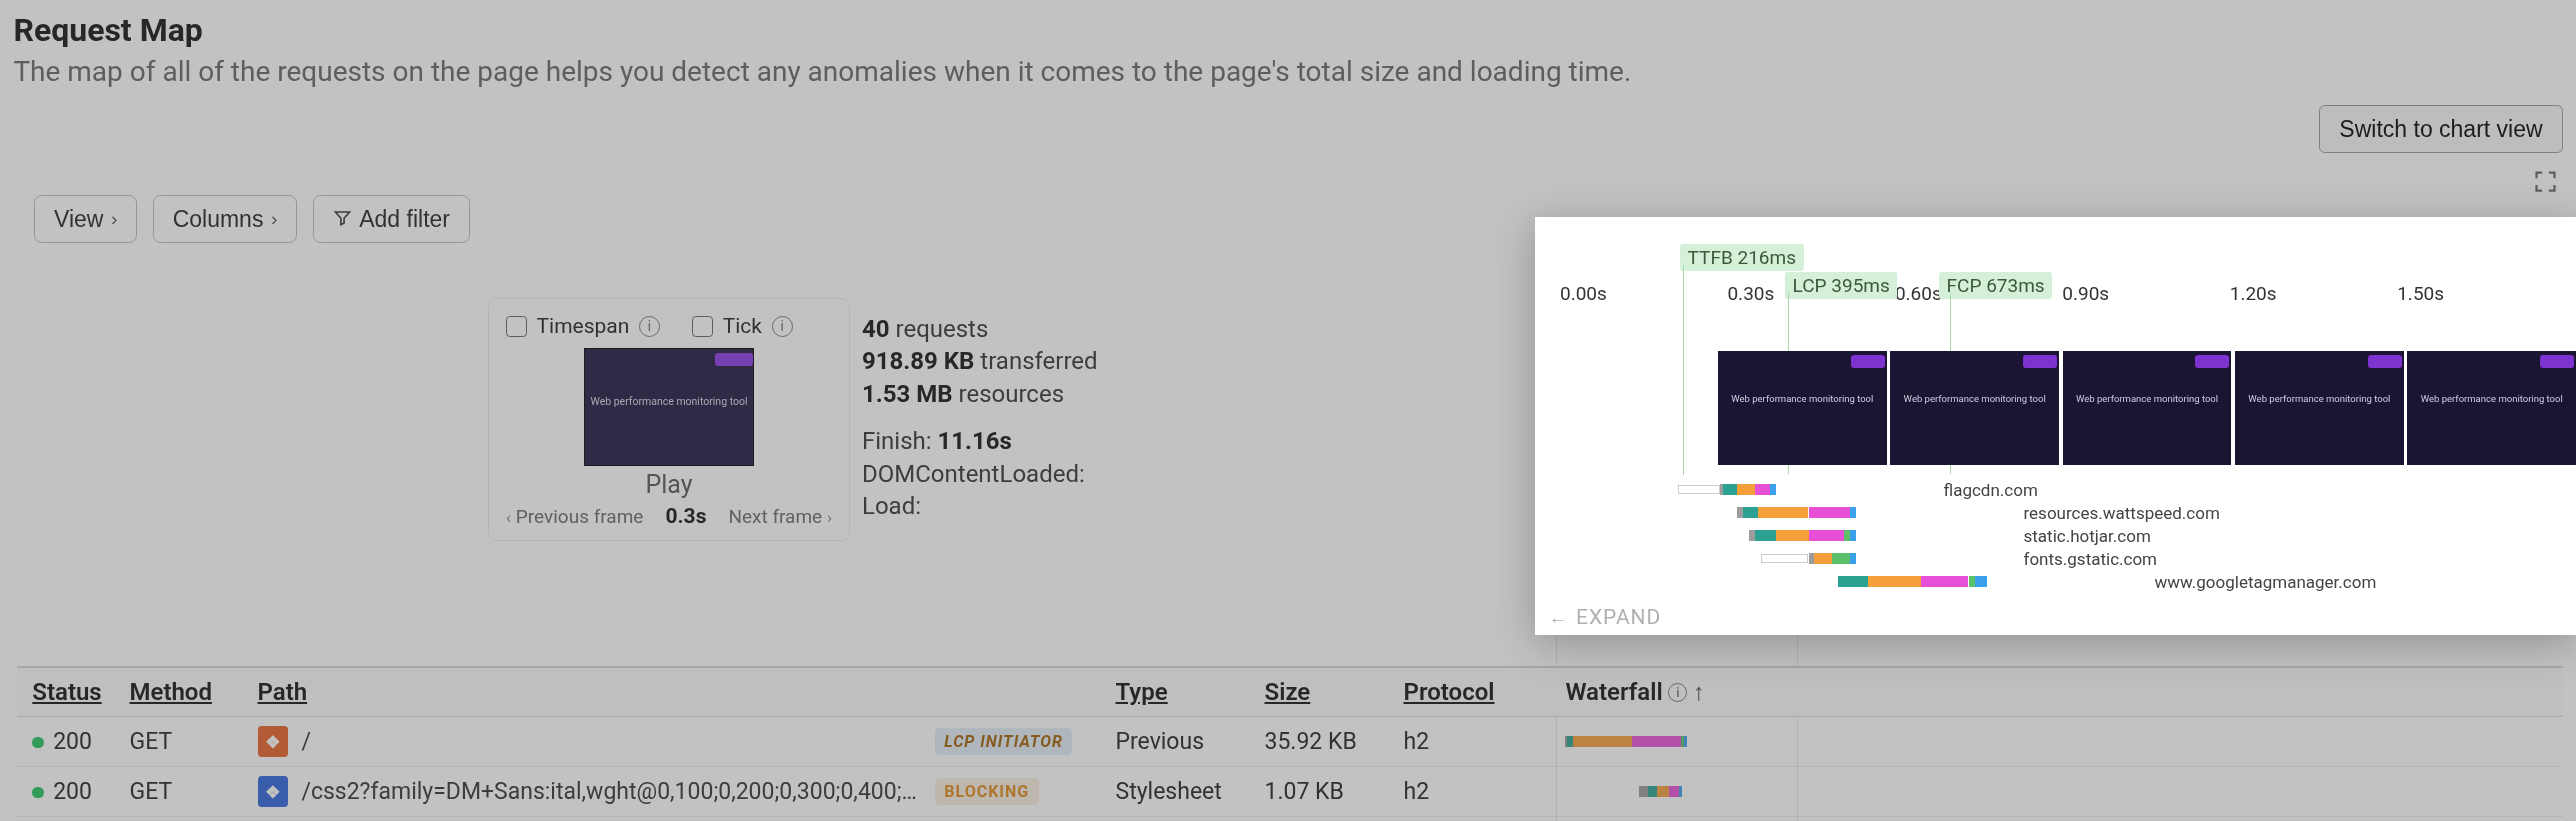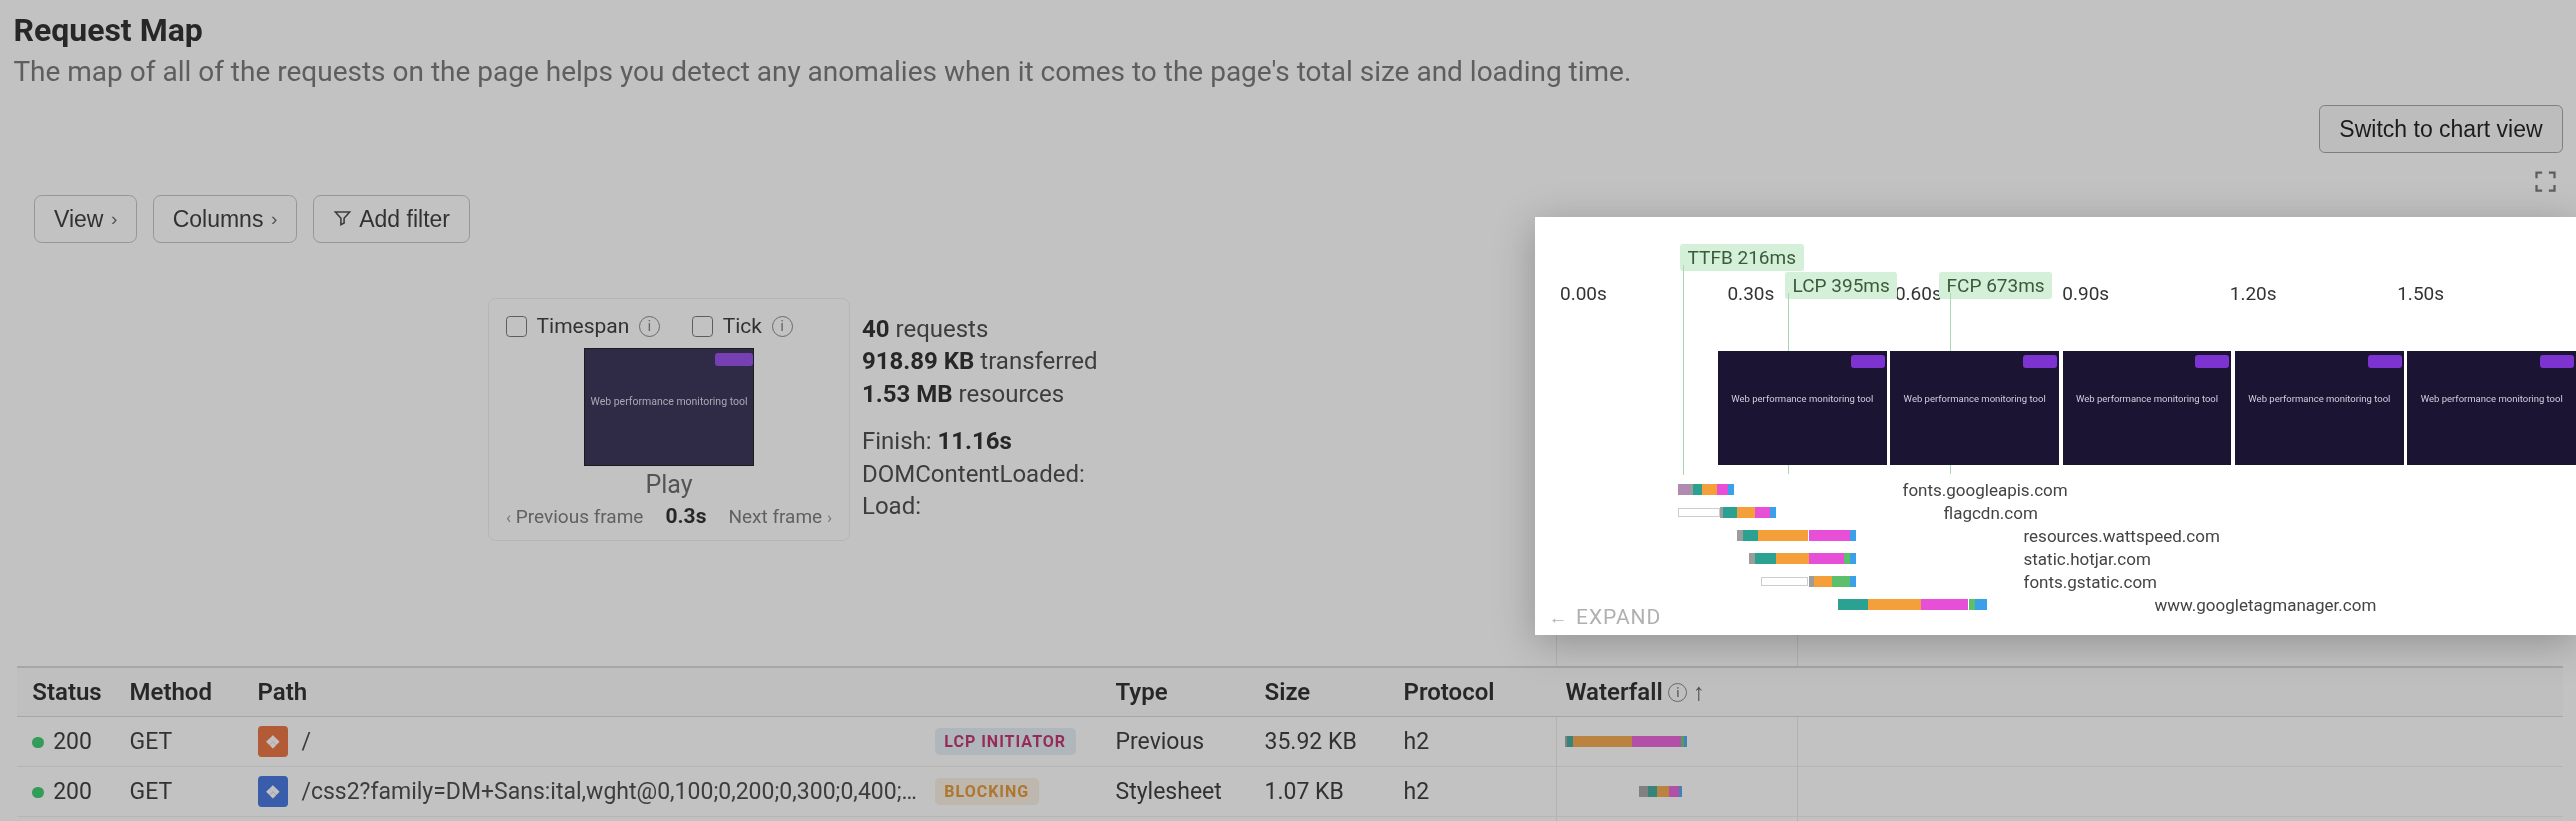--- a/index.html
+++ b/index.html
@@ -171,38 +171,38 @@
   .stats-gap { height: 15.3px; }
   
   .grid {
     position: absolute;
     left: 17px;
     right: 13.4px;
     top: 666px;
     border-top: 1px solid #d4d4d4;
   }
   .grow { display: flex; align-items: center; height: 50px; }
-  .ghead { background: #fafafa; border-top: 1px solid #d4d4d4; border-bottom: 1px solid #d4d4d4; font-weight: 600; font-size: 24px; color: #111; }
+  .ghead { background: #fafafa; border-top: 1px solid #d4d4d4; border-bottom: 1px solid #d4d4d4; font-weight: 600; font-size: 24px; color: #111; text-decoration: underline; }
   .gcell { padding: 0 9.5px; }
   .c-status { width: 103px; padding-left: 15.3px; }
   .c-method { width: 128px; }
   .c-path { width: 858px; flex: none;}
   .c-type { width: 149px; }
   .c-size { width: 139px; }
   .c-proto { width: 160px; }
   .c-water { flex: 1; padding-left: 11.4px; }
   .stat-dot { width: 11.4px; height: 11.4px; border-radius: 50%; background: #22c55e; display: inline-block; margin-right: 9.5px; vertical-align: 1px;}
   .pill {
     font-size: 16px;
     font-weight: 700;
     letter-spacing: 1px;
     padding: 3.8px 9.5px;
     border-radius: 4.8px;
   }
-  .pill-lcp { color: #be185d; background: #e4eef6; }
+  .pill-lcp { color: #a16207; background: #e4eef6; font-style: italic; }
   .pill-block { color: #e18a1e; background: #f7efe1; }
   .path-flex { display: flex; align-items: center; gap: 13.4px; width: 100%;}
   .path-text { flex: 1; color: #333; font-size: 23px; white-space: nowrap; overflow: hidden; text-overflow: ellipsis; max-width: 620px;}
   .ic-box { width: 30.5px; height: 30.5px; border-radius: 3.8px; display: inline-flex; align-items: center; justify-content: center; font-weight: 800; font-size: 17px; color: #fff;}
   .ic-html { background: #e96228; }
   .ic-css { background: #2d64dc; }
   .row-div { border-bottom: 1px solid #ececec; }
   .sort-arrow::after { content: " ↑"; color: #444; }
   .info-head { display:inline-flex; align-items:center; gap:5.7px;}
   
@@ -491,31 +491,20 @@
         <div class="tt">Web performance monitoring tool</div>
       </div>
     <div class="th">
         <div class="tt">Web performance monitoring tool</div>
       </div>
   </div>
 
   <div class="hosts" id="hosts-container">
       <div class="host-row" style="position: relative;">
         <div class="bars-track">
-          <div class="hseg" style="left: 0px; width: 12px; background: rgb(176, 139, 176);"></div>
-          <div class="hseg" style="left: 12px; width: 3px; background: rgb(156, 156, 156);"></div>
-          <div class="hseg" style="left: 15px; width: 9px; background: rgb(42, 161, 145);"></div>
-          <div class="hseg" style="left: 24px; width: 15px; background: rgb(245, 159, 59);"></div>
-          <div class="hseg" style="left: 39px; width: 12px; background: rgb(231, 79, 214);"></div>
-          <div class="hseg" style="left: 50px; width: 6px; background: rgb(58, 160, 234);"></div>
-        </div>
-        <div class="host-name" style="position: absolute; left: 215px;">fonts.googleapis.com</div>
-      </div>
-      <div class="host-row" style="position: relative;">
-        <div class="bars-track">
           <div class="hseg" style="left: 0px; width: 42px; background: rgb(255, 255, 255); border: 1px solid rgb(204, 204, 204); height: 9.5px; top: 1px;"></div>
           <div class="hseg" style="left: 42px; width: 3px; background: rgb(156, 156, 156);"></div>
           <div class="hseg" style="left: 45px; width: 15px; background: rgb(42, 161, 145);"></div>
           <div class="hseg" style="left: 59px; width: 18px; background: rgb(245, 159, 59);"></div>
           <div class="hseg" style="left: 77px; width: 15px; background: rgb(231, 79, 214);"></div>
           <div class="hseg" style="left: 92px; width: 6px; background: rgb(58, 160, 234);"></div>
         </div>
         <div class="host-name" style="position: absolute; left: 256px;">flagcdn.com</div>
       </div>
       <div class="host-row" style="position: relative;">

